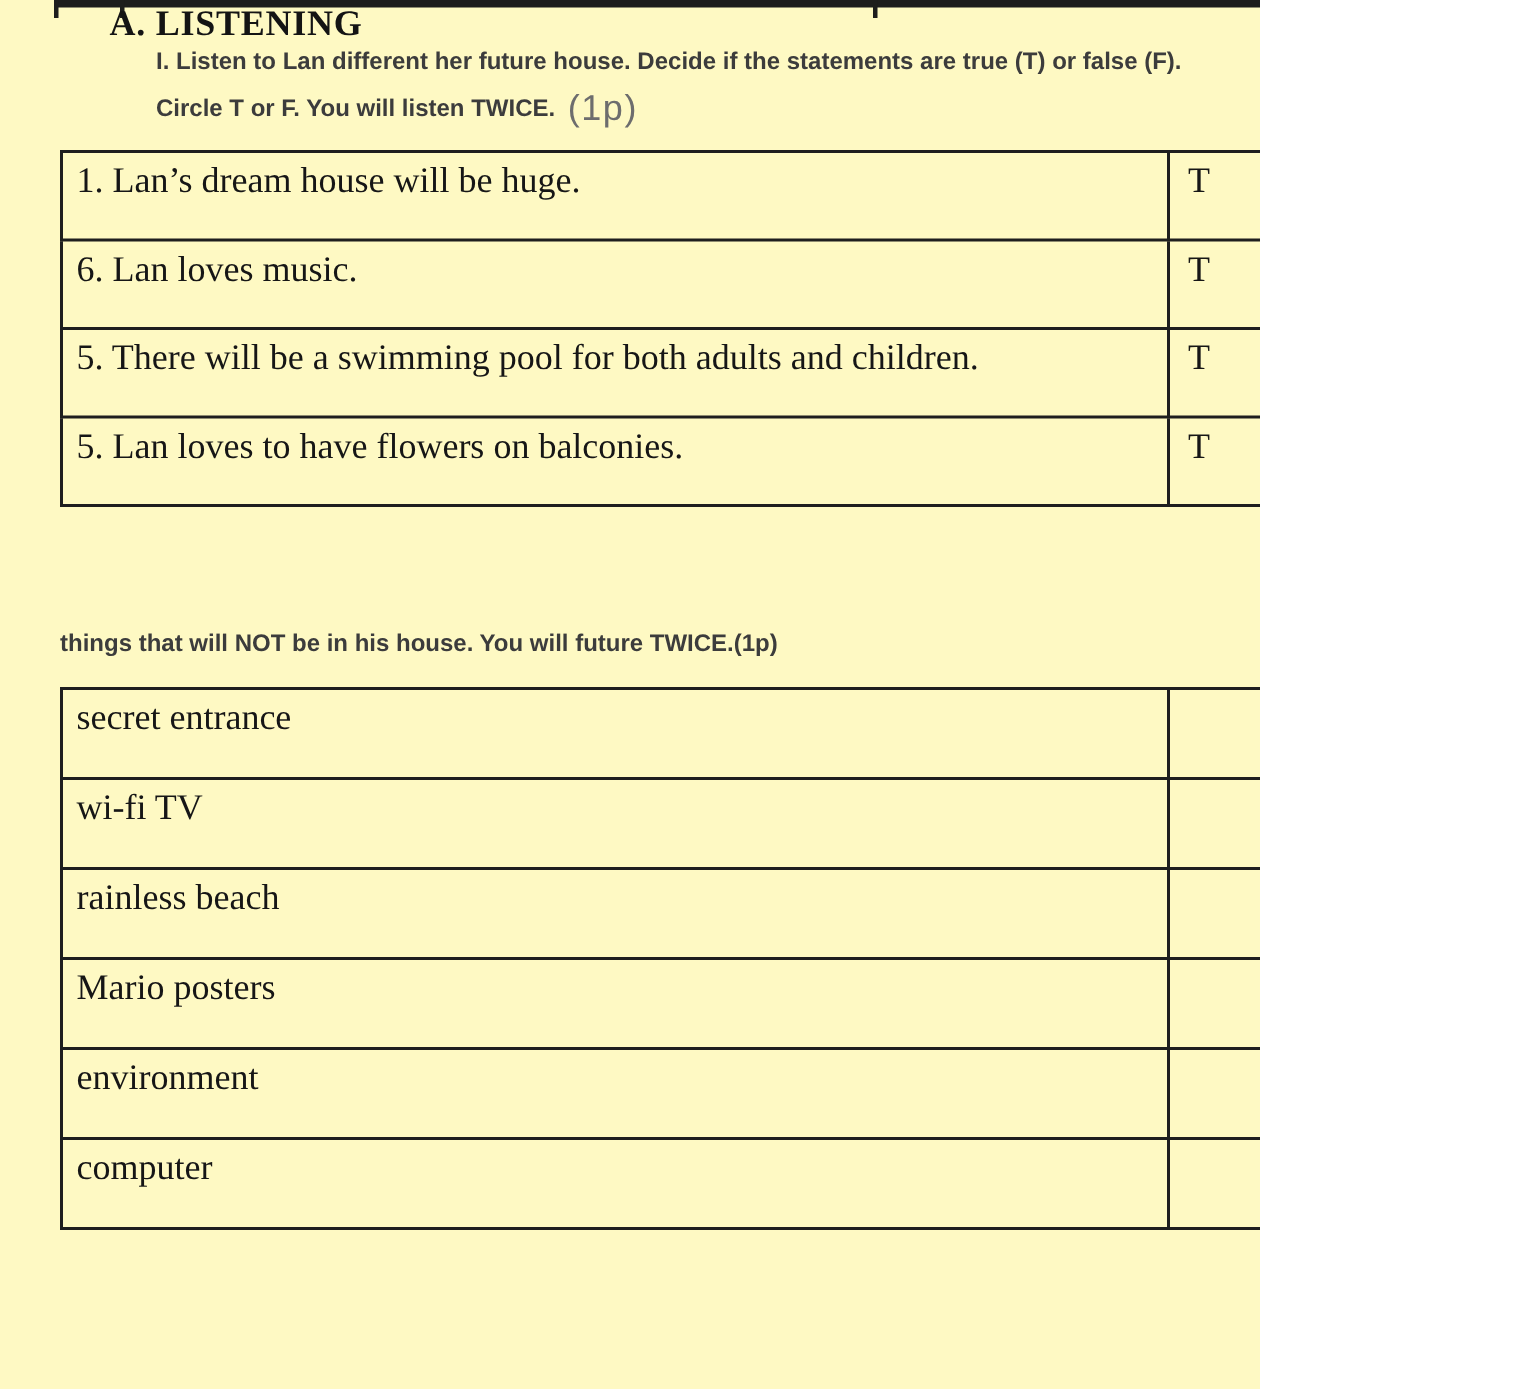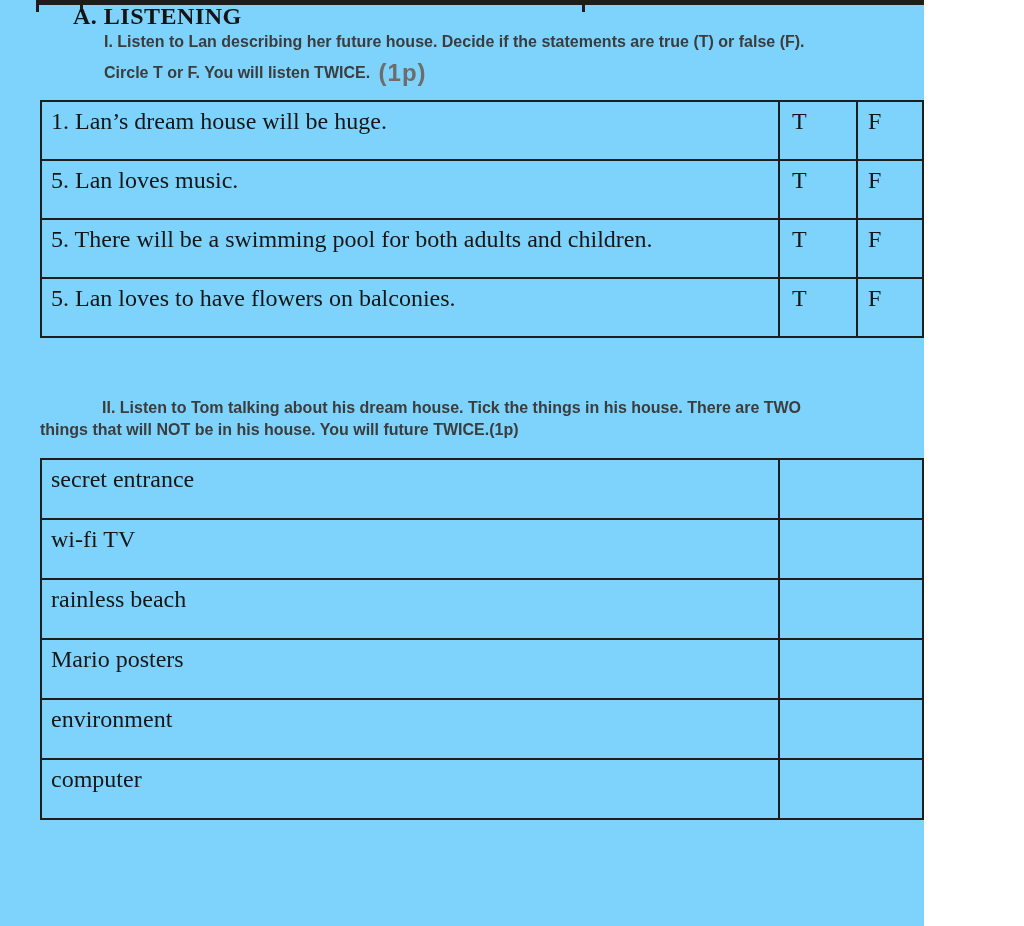--- a/index.html
+++ b/index.html
@@ -2,23 +2,23 @@
 <html><head>
 <meta charset="utf-8">
 <style>
   html, body {
     margin: 0;
     padding: 0;
     background: #ffffff;
   }
   .page {
     position: relative;
-    width: 924px;
+    width: 840px;
     height: 926px;
-    background: #7dd3fc;
+    background: #fef9c3;
     overflow: hidden;
     font-family: "Liberation Serif", serif;
   }
 
   
   .top-remnant {
     position: absolute;
     left: 36px;
     top: 0;
     width: 949px;
@@ -58,21 +58,21 @@
     color: #3c3c3c;
     white-space: nowrap;
   }
   .i1l1 { left: 104px; top: 33px; }
   .i1l2 { left: 104px; top: 59px; }
   .i2l1 { left: 102px; top: 399px; }
   .i2l2 { left: 40px;  top: 421px; }
 
   .points-big {
     font-family: "Liberation Sans", sans-serif;
-    font-weight: 700;
+    font-weight: 400;
     font-size: 24px;
     color: #6d6d6d;
     letter-spacing: 1px;
     vertical-align: -3px;
     padding-left: 4px;
   }
 
   table.sheet {
     position: absolute;
     border-collapse: collapse;
@@ -118,58 +118,57 @@
 
   <div class="top-remnant">
     <span class="tick t1"></span>
     <span class="tick t2"></span>
     <span class="tick t3"></span>
     <span class="tick t4"></span>
   </div>
 
   <h1 class="section-title">A. LISTENING</h1>
 
-  <div class="instr i1l1">I. Listen to Lan describing her future house. Decide if the statements are true (T) or false (F).</div>
+  <div class="instr i1l1">I. Listen to Lan different her future house. Decide if the statements are true (T) or false (F).</div>
 
   <div class="instr i1l2">
     <span>Circle T or F. You will listen TWICE.</span>
     <span class="points-big">(1p)</span>
   </div>
 
   <table class="sheet tf-table">
     <colgroup>
       <col class="c-stmt">
         <col class="c-t">
         <col class="c-f">
     </colgroup>
     <tbody>
       <tr>
         <td>1. Lan’s dream house will be huge.</td>
         <td class="t-cell">T</td>
         <td class="f-cell">F</td>
       </tr>
       <tr>
-        <td>5. Lan loves music.</td>
+        <td>6. Lan loves music.</td>
         <td class="t-cell">T</td>
         <td class="f-cell">F</td>
       </tr>
       <tr>
         <td>5. There will be a swimming pool for both adults and children.</td>
         <td class="t-cell">T</td>
         <td class="f-cell">F</td>
       </tr>
       <tr>
         <td>5. Lan loves to have flowers on balconies.</td>
         <td class="t-cell">T</td>
         <td class="f-cell">F</td>
       </tr>
     </tbody>
   </table>
 
-  <div class="instr i2l1">II. Listen to Tom talking about his dream house. Tick the things in his house. There are TWO</div>
 
   <div class="instr i2l2">things that will NOT be in his house. You will future TWICE.(1p)</div>
 
   <table class="sheet tick-table">
     <colgroup>
       <col class="c-item">
         <col class="c-check">
     </colgroup>
     <tbody>
       <tr>

